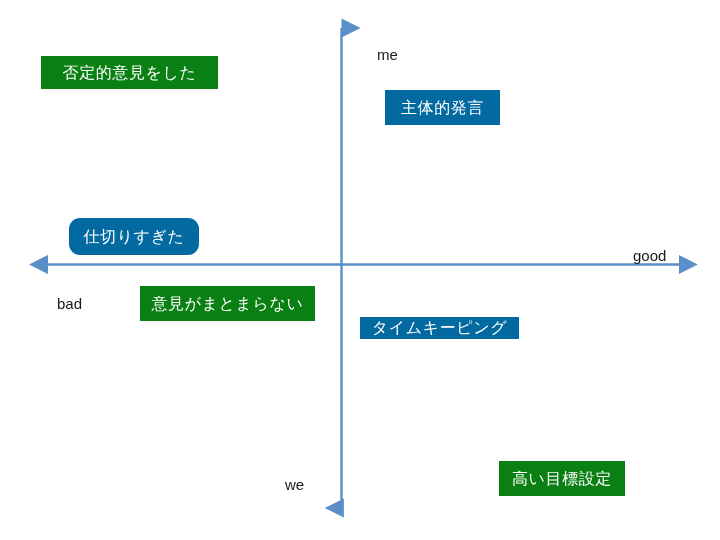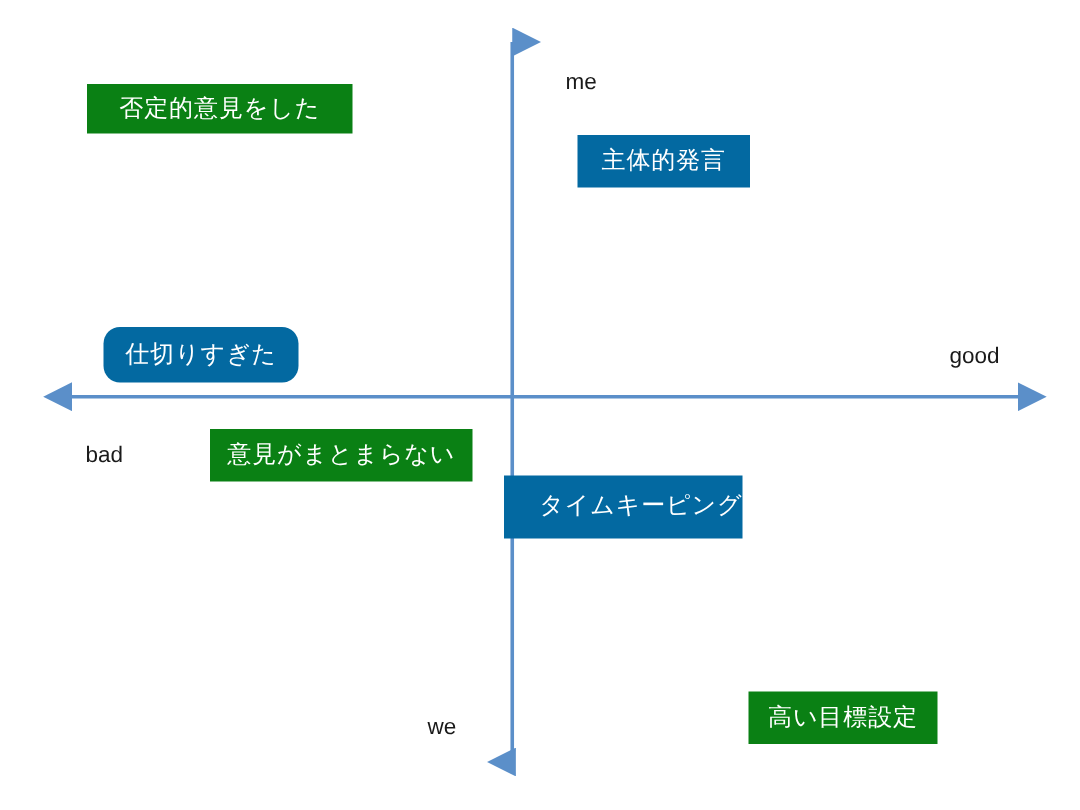--- a/index.html
+++ b/index.html
@@ -28,21 +28,21 @@
   }
   
   .axis-label {
     position: absolute;
     font-size: 15px;
     color: #1a1a1a;
     white-space: nowrap;
     line-height: 1;
   }
   #label-me   { left: 377px; top: 47px;  }
-  #label-good { left: 633px; top: 230px; }
+  #label-good { left: 633px; top: 248px; }
   #label-bad  { left: 57px;  top: 296px; }
   #label-we   { left: 285px; top: 477px; }
 
   
   .item-box {
     position: absolute;
     display: flex;
     align-items: center;
     justify-content: center;
     color: #ffffff;
@@ -85,33 +85,33 @@
 
   <div class="axis-label" id="label-me">me</div>
 
   <div class="axis-label" id="label-good">good</div>
 
   <div class="axis-label" id="label-bad">bad</div>
 
   <div class="axis-label" id="label-we">we</div>
 
   <div id="items-layer">
-      <div class="item-box green" style="left: 41px; top: 56px; width: 177px; height: 33px; margin-left: 17px;">
+      <div class="item-box green" style="left: 41px; top: 56px; width: 177px; height: 33px;">
         <span>否定的意見をした</span>
       </div>
       <div class="item-box navy" style="left: 385px; top: 90px; width: 115px; height: 35px;">
         <span>主体的発言</span>
       </div>
       <div class="item-box navy" style="left: 69px; top: 218px; width: 130px; height: 37px; border-radius: 11px;">
         <span>仕切りすぎた</span>
       </div>
       <div class="item-box green" style="left: 140px; top: 286px; width: 175px; height: 35px; align-items: center;">
         <span>意見がまとまらない</span>
       </div>
-      <div class="item-box navy" style="left: 336px; top: 317px; width: 159px; height: 42px; justify-content: flex-end;">
+      <div class="item-box navy" style="left: 360px; top: 317px; width: 159px; height: 22px;">
         <span>タイムキーピング</span>
       </div>
       <div class="item-box green" style="left: 499px; top: 461px; width: 126px; height: 35px; text-align: center;">
         <span>高い目標設定</span>
       </div>
     </div>
 
 </div>
 
 </body></html>

